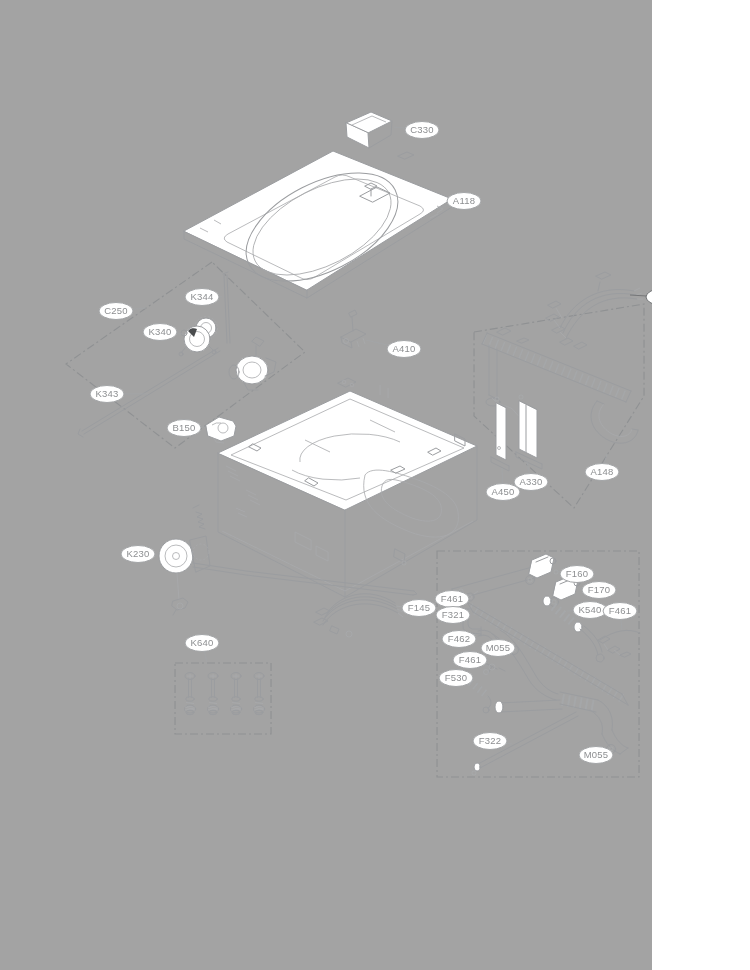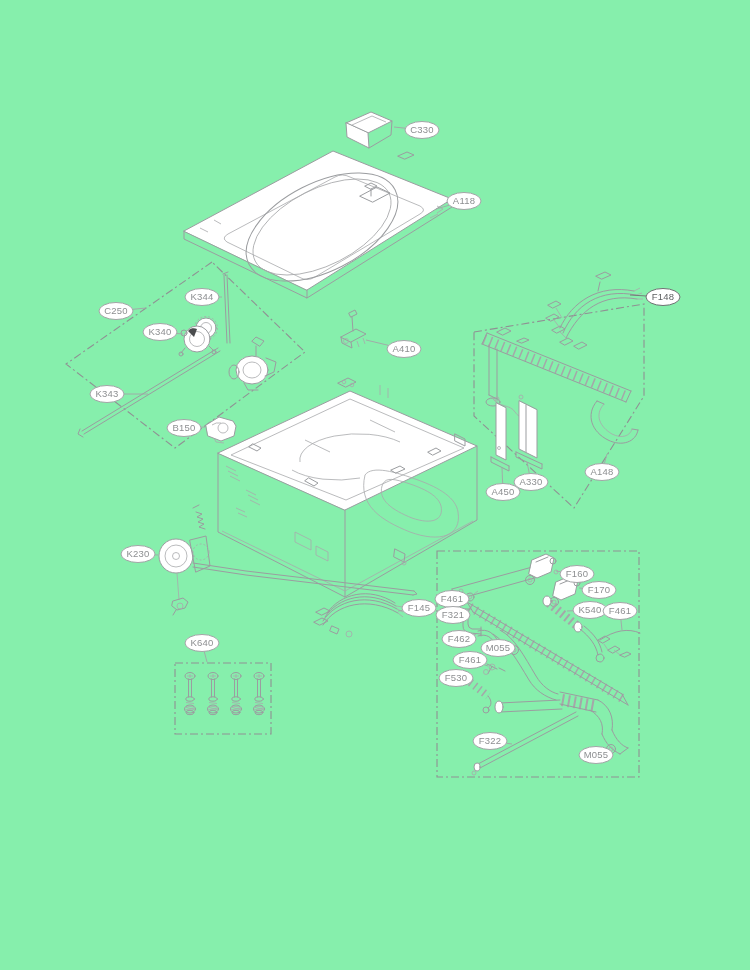--- a/index.html
+++ b/index.html
@@ -1,16 +1,16 @@
 <!DOCTYPE html>
 <html><head>
 <meta charset="utf-8">
 <style>
   html,body{margin:0;padding:0;background:#ffffff;}
-  .stage{position:relative;width:750px;height:970px;background:#86efac;overflow:hidden;text-align:center;}
+  .stage{position:relative;width:652px;height:970px;background:#a3a3a3;overflow:hidden;text-align:center;}
   svg{position:absolute;left:0;top:0;}
   svg text{font-family:"Liberation Sans", sans-serif;letter-spacing:.2px;}
   .art{stroke:#9b9da0;fill:none;stroke-width:1;stroke-linecap:round;stroke-linejoin:round;}
   .art-thin{stroke:#a8aaac;fill:none;stroke-width:.8;}
   .dashbox{stroke:#8f9193;fill:none;stroke-width:1.1;stroke-dasharray:8 3 2 3;}
   .rib{fill:none;stroke:#a5a7a9;}
   .fillwhite{fill:#ffffff;}
   .darkbit{fill:#4a4c4e;stroke:none;}
 </style>
 </head>

